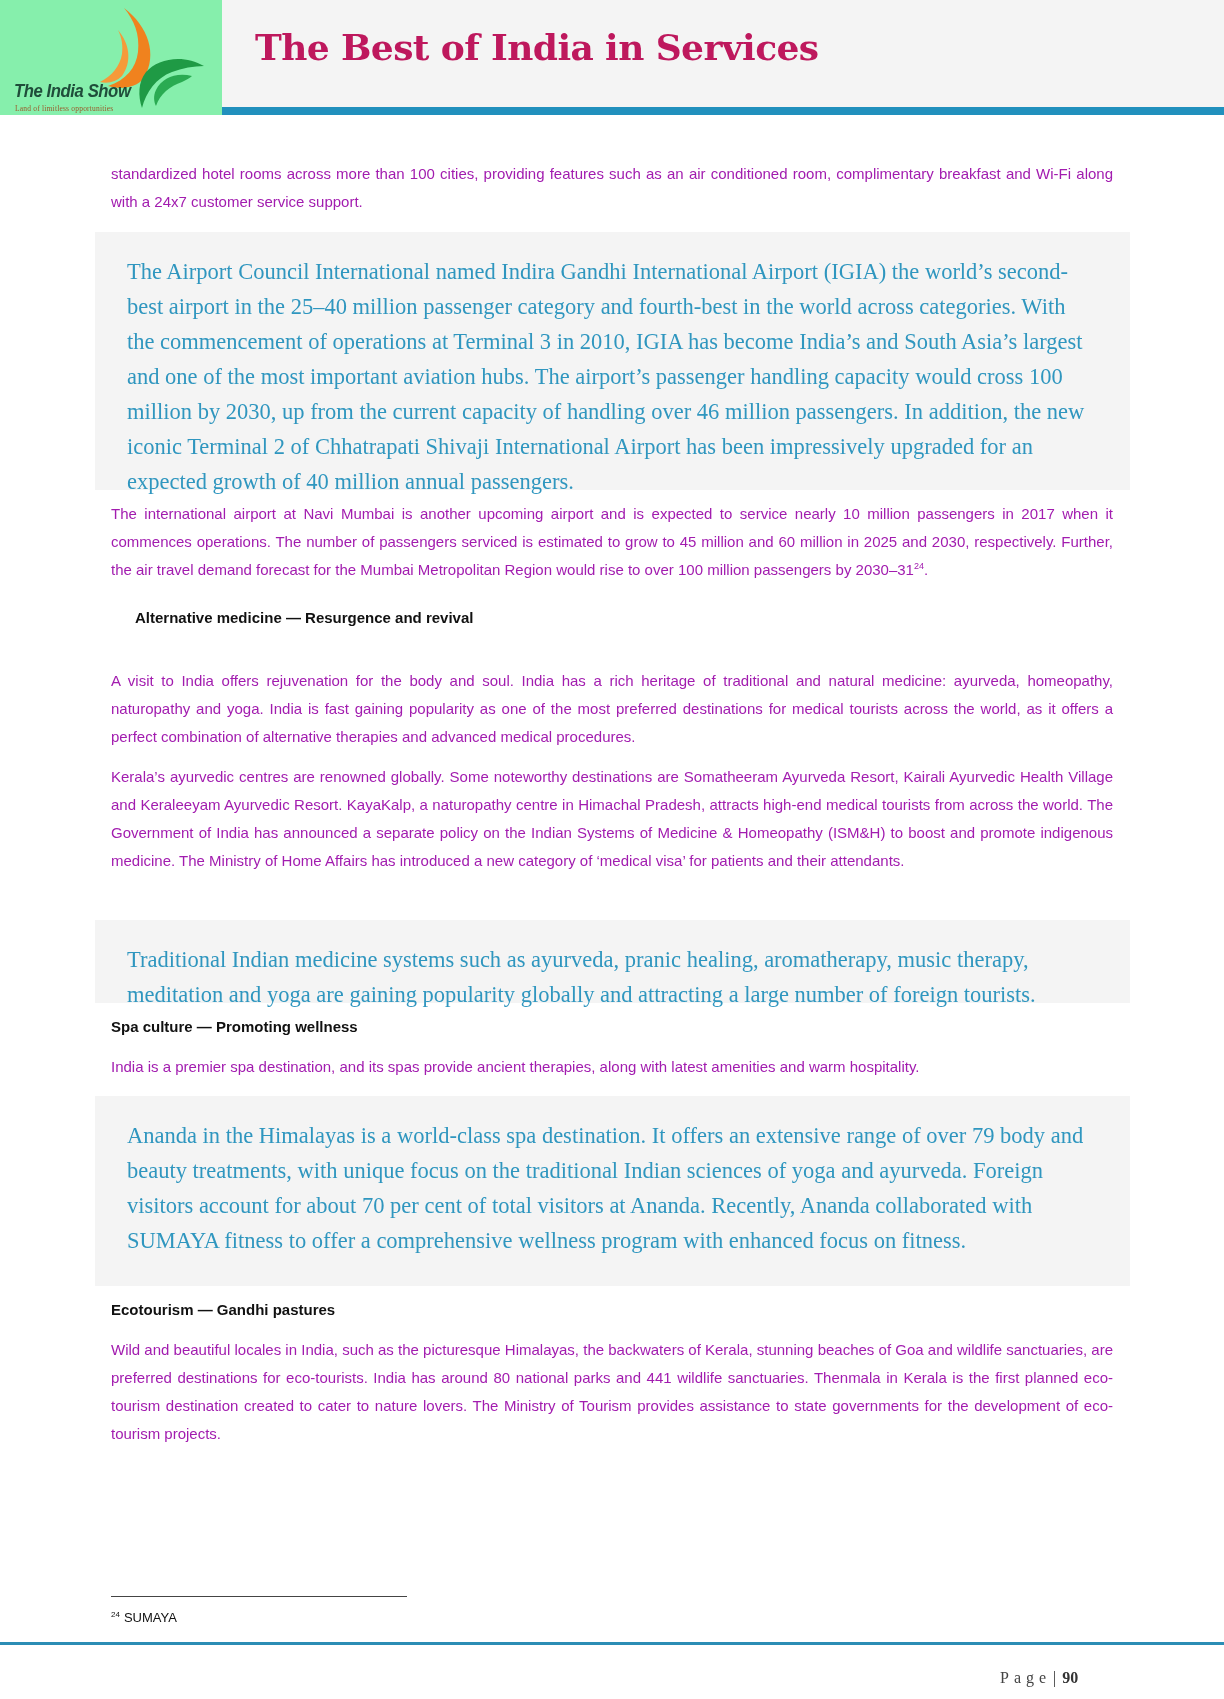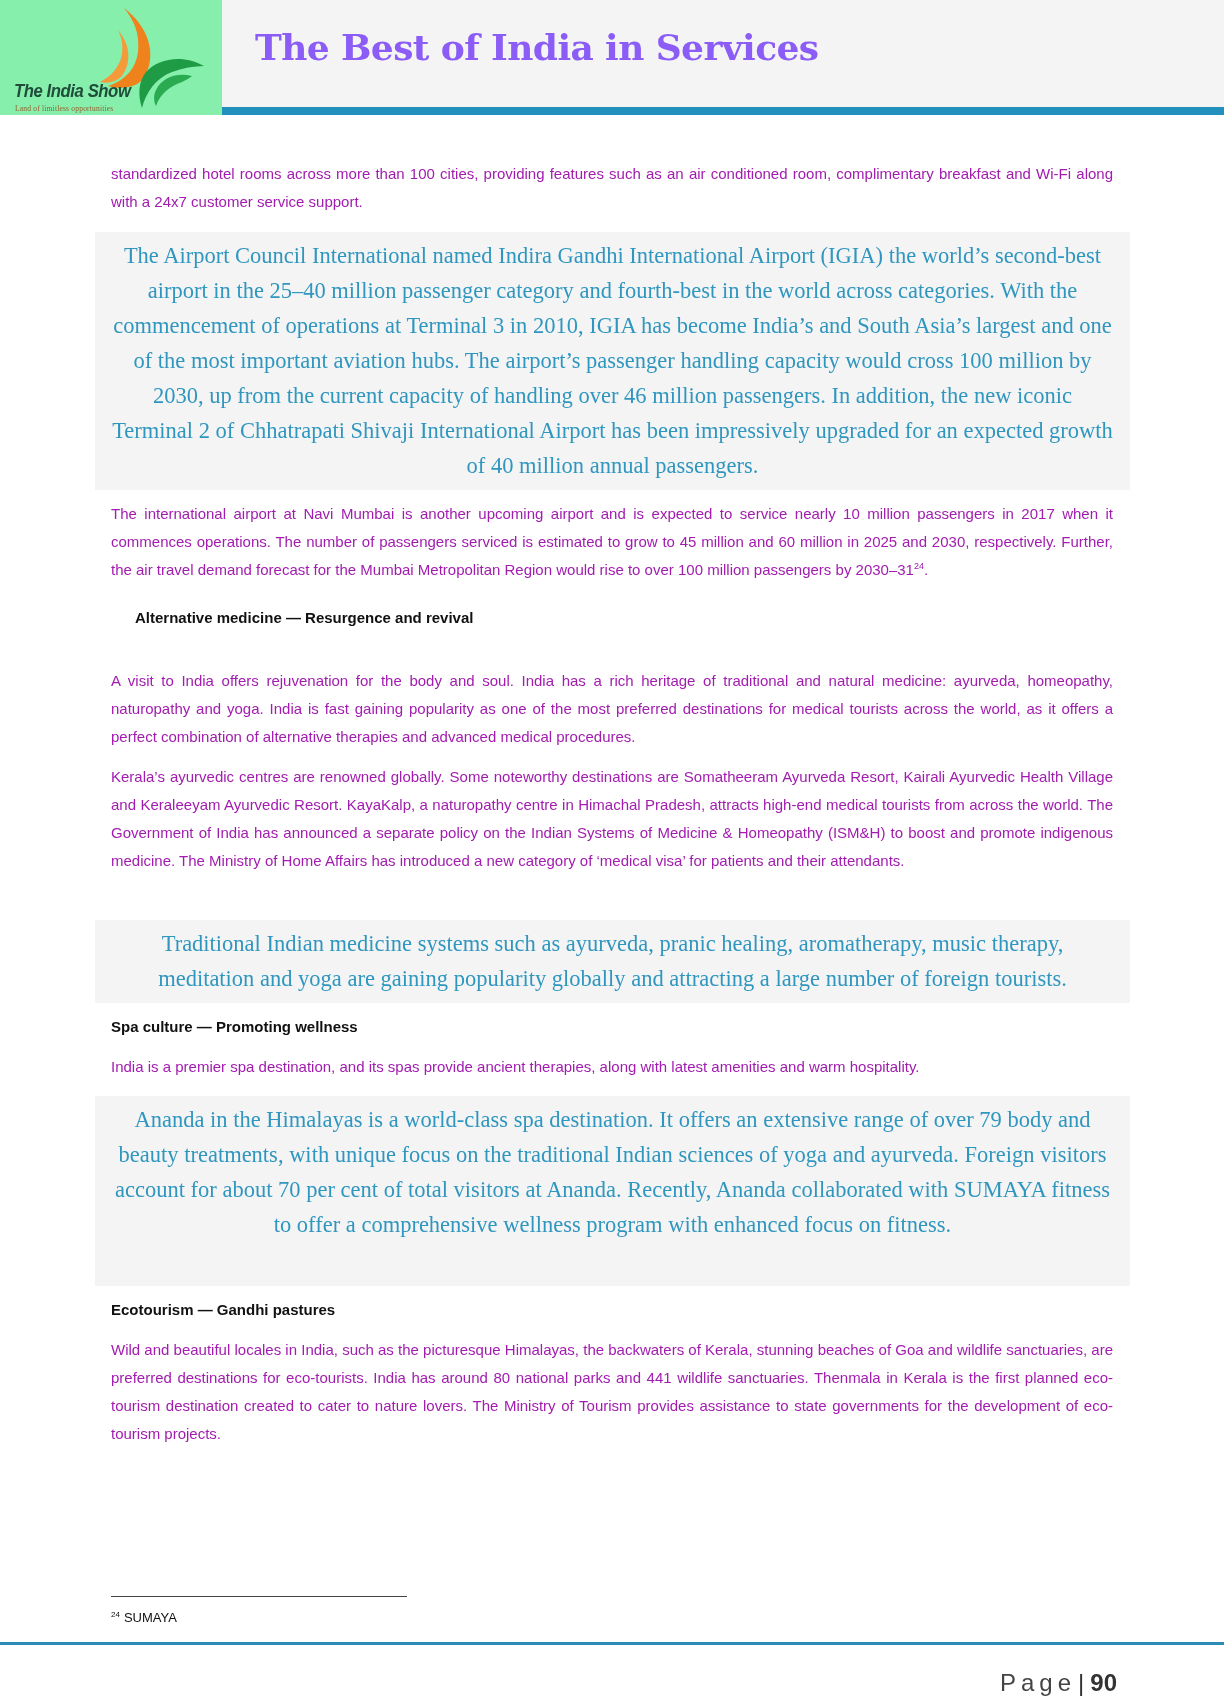--- a/index.html
+++ b/index.html
@@ -21,21 +21,21 @@
     font-family: "Liberation Serif", serif; 
     font-size: 7.5px; color: #9a5a2a; letter-spacing: 0.2px;
   }
   .header-band {
     position: absolute; left: 222px; top: 0; right: 0; height: 107px;
     background: #f4f4f4;
   }
   .header-title {
     position: absolute; left: 255px; top: 26px;
     font-family: "DejaVu Serif", serif; font-weight: bold;
-    font-size: 36px; color: #8b5cf6; letter-spacing: -0.6px;
+    font-size: 36px; color: #be185d; letter-spacing: -0.6px;
     white-space: nowrap;
   }
   .header-rule {
     position: absolute; left: 222px; right: 0; top: 107px; height: 8px;
     background: #2190bd;
   }
   .para {
     position: absolute; left: 111px; width: 1002px;
     font-family: "Liberation Sans", sans-serif; font-size: 15px; line-height: 28px;
     color: #a21caf; text-align: justify; margin: 0;
@@ -44,38 +44,38 @@
   .heading {
     position: absolute; left: 111px;
     font-family: "Liberation Sans", sans-serif; font-weight: bold; font-size: 15px;
     color: #111; margin: 0; line-height: 20px;
   }
   .callout {
     position: absolute; left: 95px; width: 1035px; background: #f4f4f4;
     box-sizing: border-box; padding: 6px 16px;
   }
   .callout p {
-    margin: 0; text-align: center;
+    margin: 16px; text-align: left;
     font-family: "Liberation Serif", serif; font-size: 22.5px; line-height: 35px;
     color: #2f96bf;
   }
   .fn-rule {
     position: absolute; left: 111px; top: 1596px; width: 296px; height: 1px; background: #444;
   }
   .footnote {
     position: absolute; left: 111px; top: 1610px;
     font-family: "Liberation Sans", sans-serif; font-size: 13px; color: #111;
   }
   .footnote sup { font-size: 8px; margin-right: 4px; }
   .footer-rule {
     position: absolute; left: 0; right: 0; top: 1642px; height: 3px; background: #2b8db5;
   }
   .page-num {
     position: absolute; left: 1000px; top: 1669px;
-    font-family: Liberation Sans, sans-serif; font-size: 24px; color: #444;
+    font-family: Liberation Serif, serif; font-size: 16px; color: #444;
     white-space: nowrap;
   }
   .page-label { letter-spacing: 5px; }
   .page-sep { margin: 0 6px 0 2px; color: #333; }
   .page-value { font-weight: bold; color: #333; }
 </style>
 </head>
 <body>
 
 <div class="logo-area">

